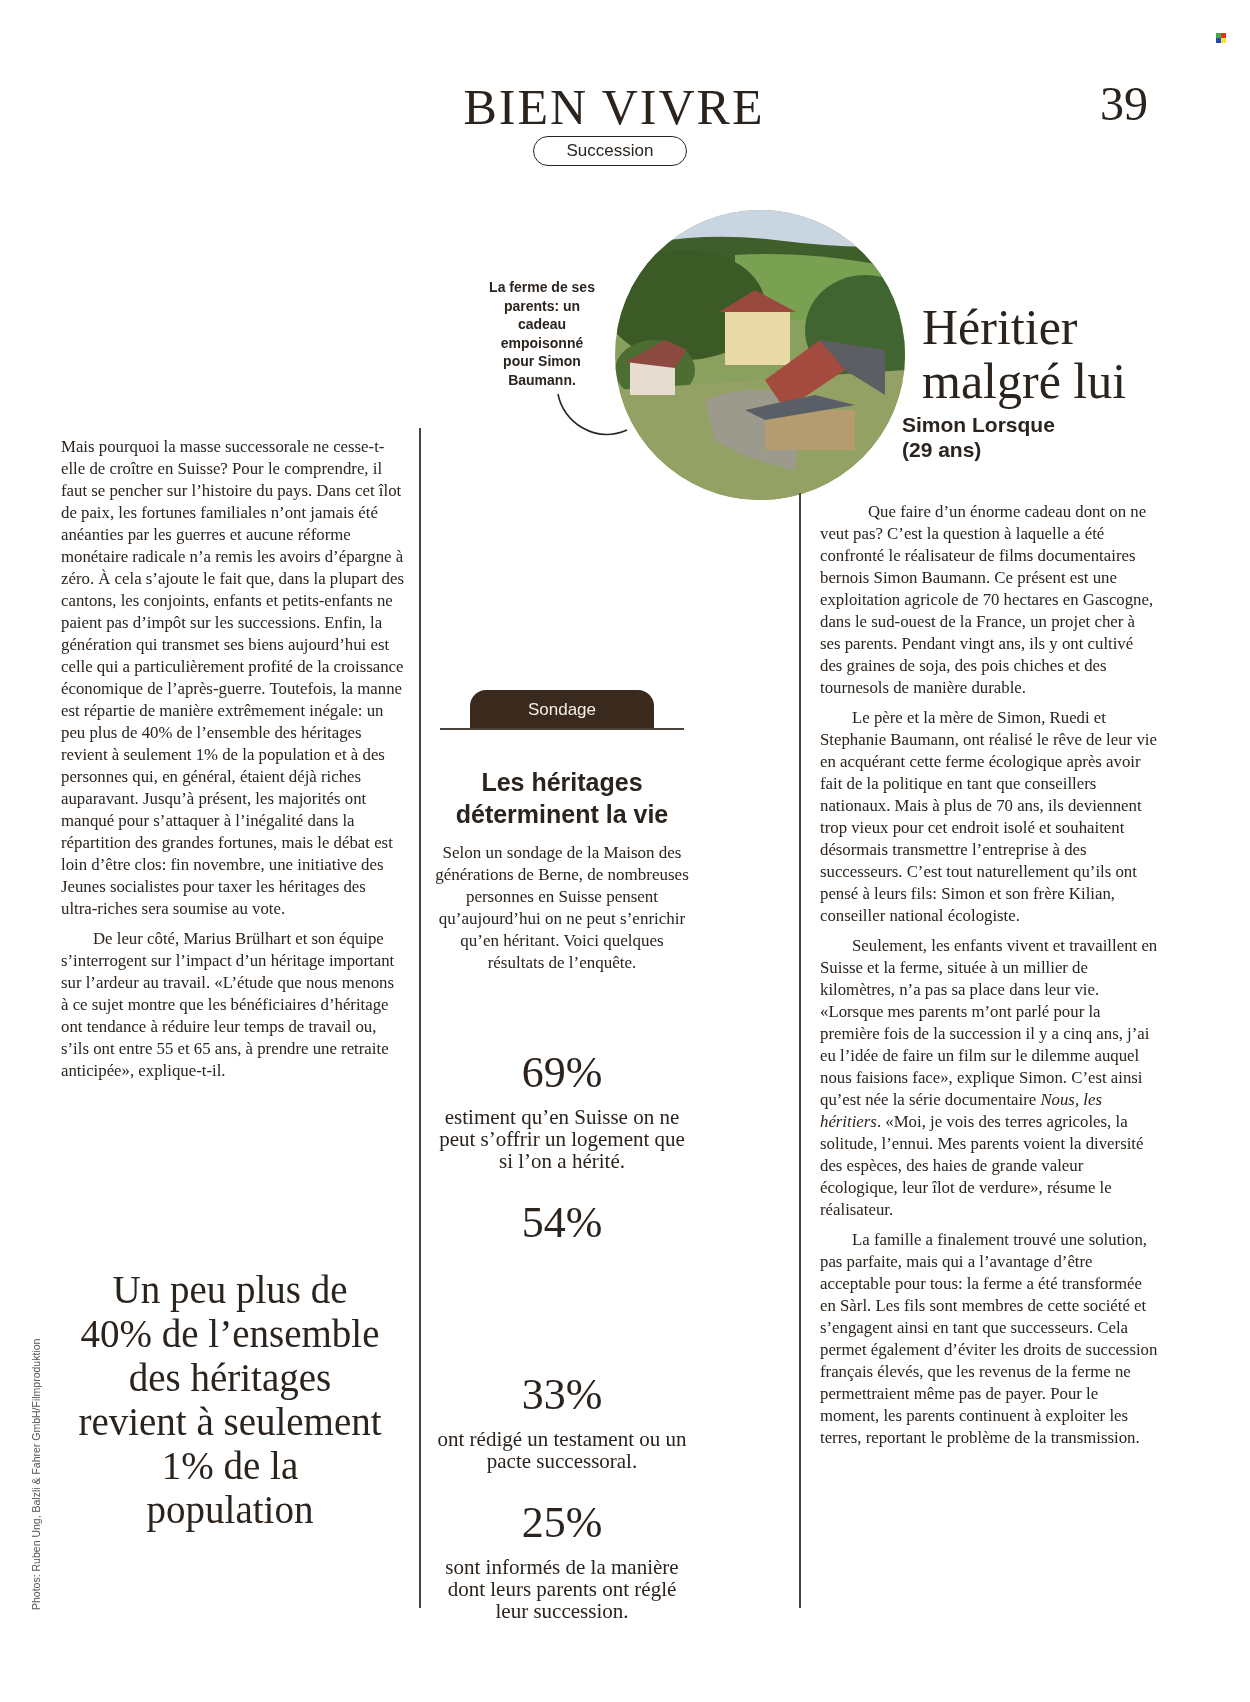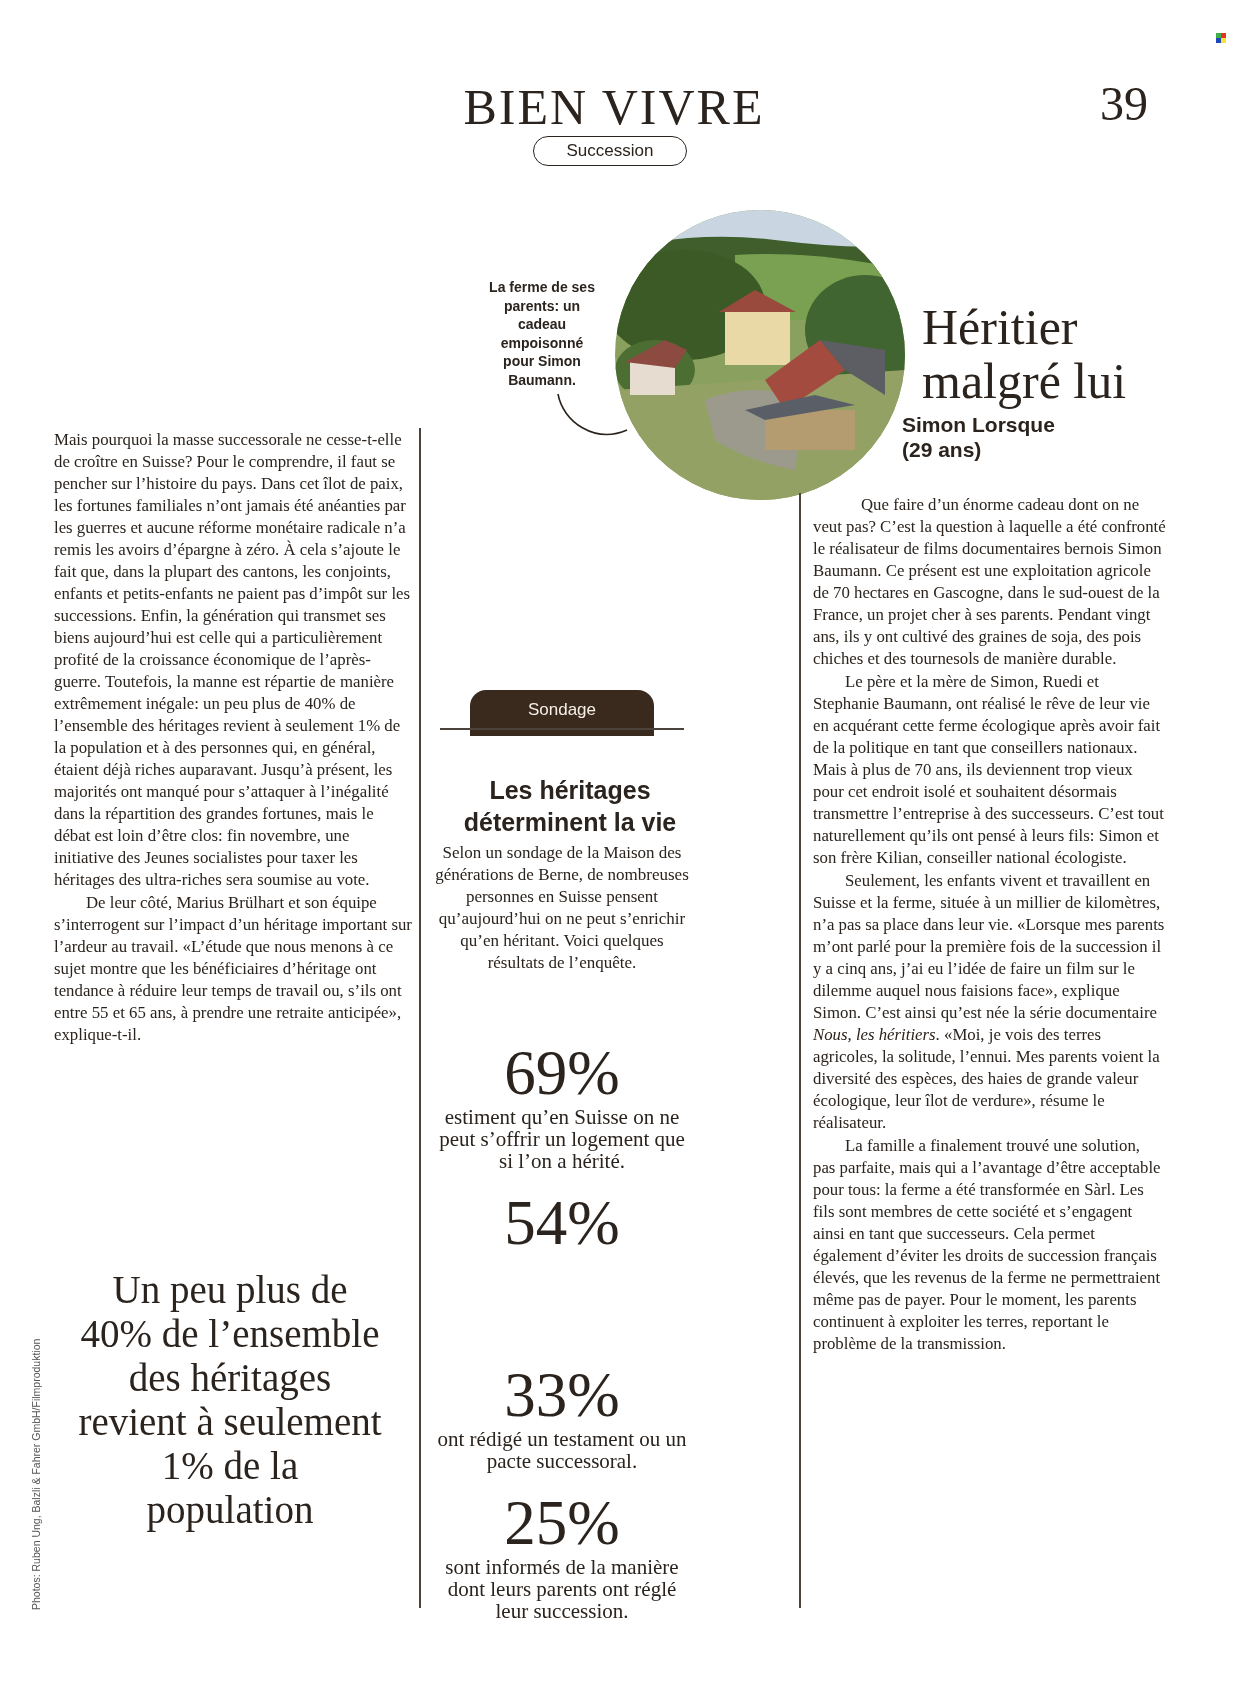--- a/index.html
+++ b/index.html
@@ -18,35 +18,35 @@
   .caption { left: 487px; top: 278px; width: 110px; text-align: center; font-size: 14px; line-height: 18.5px; font-weight: bold; }
   .caption-curve { left: 555px; top: 392px; width: 80px; height: 48px; }
 
   .photo { left: 615px; top: 210px; width: 290px; height: 290px; border-radius: 50%; overflow: hidden; }
 
   .headline { left: 922px; top: 300px; font-size: 50px; line-height: 54px; margin: 0; font-weight: normal; }
   .subject { left: 902px; top: 412px; font-size: 21px; line-height: 26px; font-weight: bold; }
   .subject-age { left: 902px; top: 437px; font-size: 21px; line-height: 26px; font-weight: bold; }
 
   .col { font-size: 16.8px; line-height: 22px; }
-  .col p { margin: 1px; }
+  .col p { margin: 8px; }
   .col p.indent { text-indent: 32px; }
   .col-left { left: 53px; top: 428px; width: 360px; }
   .col-right { left: 812px; top: 493px; width: 355px; }
 
   .rule-v1 { left: 419px; top: 428px; width: 1.5px; height: 1180px; background: #4a423b; }
   .rule-v2 { left: 799px; top: 493px; width: 1.5px; height: 1115px; background: #4a423b; }
 
-  .survey-tab { left: 470px; top: 690px; width: 184px; height: 46px; background: #3a2a1d; color: #f5efe6; border-radius: 16px 16px 0 0; text-align: center; font-size: 17px; line-height: 40px; }
+  .survey-tab { left: 470px; top: 690px; width: 184px; height: 38px; background: #3a2a1d; color: #f5efe6; border-radius: 16px 16px 0 0; text-align: center; font-size: 17px; line-height: 40px; }
   .survey-line { left: 440px; top: 728px; width: 244px; height: 1.5px; background: #4a423b; }
-  .survey-title { left: 430px; top: 766px; width: 264px; text-align: center; font-size: 25px; line-height: 32px; font-weight: bold; margin: 8px; }
+  .survey-title { left: 430px; top: 766px; width: 264px; text-align: center; font-size: 25px; line-height: 32px; font-weight: bold; margin: 0; }
   .survey-intro { left: 432px; top: 842px; width: 260px; text-align: center; font-size: 17px; line-height: 22px; }
 
   .stat { left: 430px; width: 264px; text-align: center; }
-  .stat-value { font-size: 63px; line-height: 66px; display: block; }
+  .stat-value { font-size: 44px; line-height: 66px; display: block; }
   .stat-desc { font-size: 21px; line-height: 22px; display: block; }
 
   .pull-quote { left: 75px; top: 1268px; width: 310px; text-align: center; font-size: 39px; line-height: 44px; }
 
   .credit { left: 30px; top: 1610px; transform: rotate(-90deg); transform-origin: left top; font-size: 10.5px; color: #555; white-space: nowrap; }
 </style>
 </head>
 <body>
 
 <div class="abs logo-mark">

